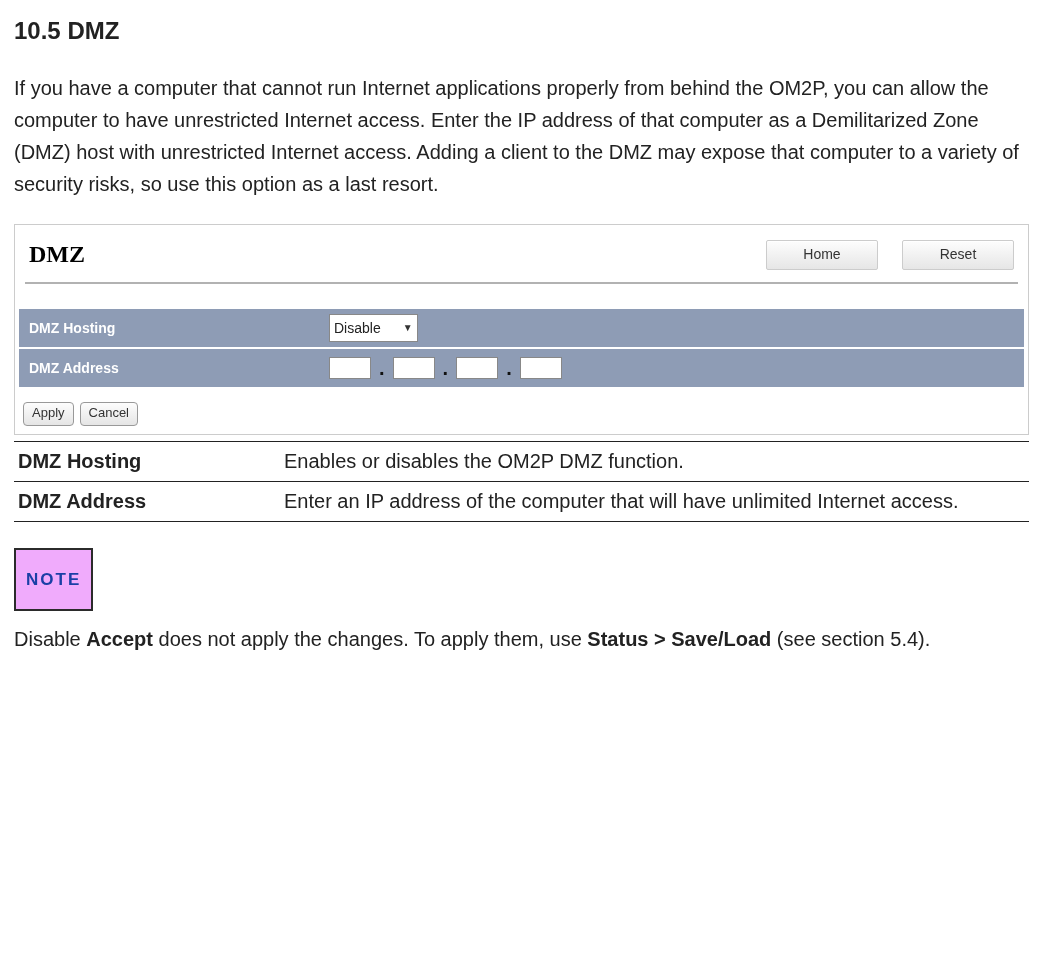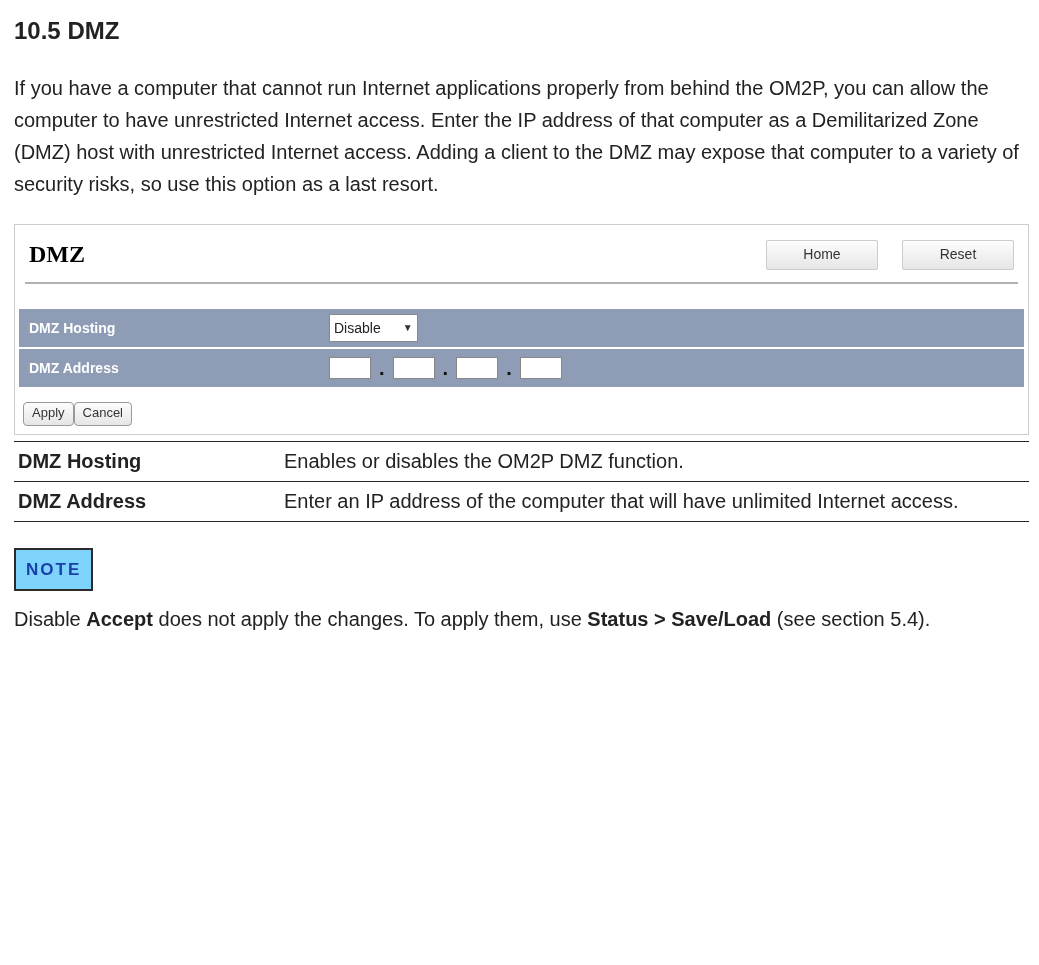--- a/index.html
+++ b/index.html
@@ -101,20 +101,21 @@
     height: 20px;
     border: 1px solid #888;
     background: #fff;
     display: inline-block;
   }
   .ip-dot { color: #111; font-weight: 700; padding: 0 2px; }
 
   .panel-actions {
     padding: 14px 4px 4px 4px;
     display: flex;
+    gap: 6px;
     text-align: right;
   }
   .pbtn {
     font-family: Arial, sans-serif;
     font-size: 13px;
     height: 22px;
     padding: 0 8px;
     border: 1px solid #999;
     border-radius: 4px;
     background: linear-gradient(#fdfdfd, #e5e5e5);
@@ -137,28 +138,28 @@
     line-height: 1.55;
   }
   table.defs td.term {
     width: 258px;
     font-weight: 700;
   }
 
   
   .note-badge {
     display: inline-block;
-    background: #7dd3fc;
+    background: #f0abfc;
     border: 2px solid #2b2b2b;
     color: #1a3fa6;
     font-family: Verdana, Geneva, sans-serif;
     font-weight: 700;
     letter-spacing: 2px;
     font-size: 17px;
-    padding: 6px 10px;
+    padding: 16px 10px;
     margin: 26px 0 6px 0;
   }
   .note-text {
     margin-top: 6px;
   }
   b { font-weight:700; }
 </style>
 </head>
 <body>
 

